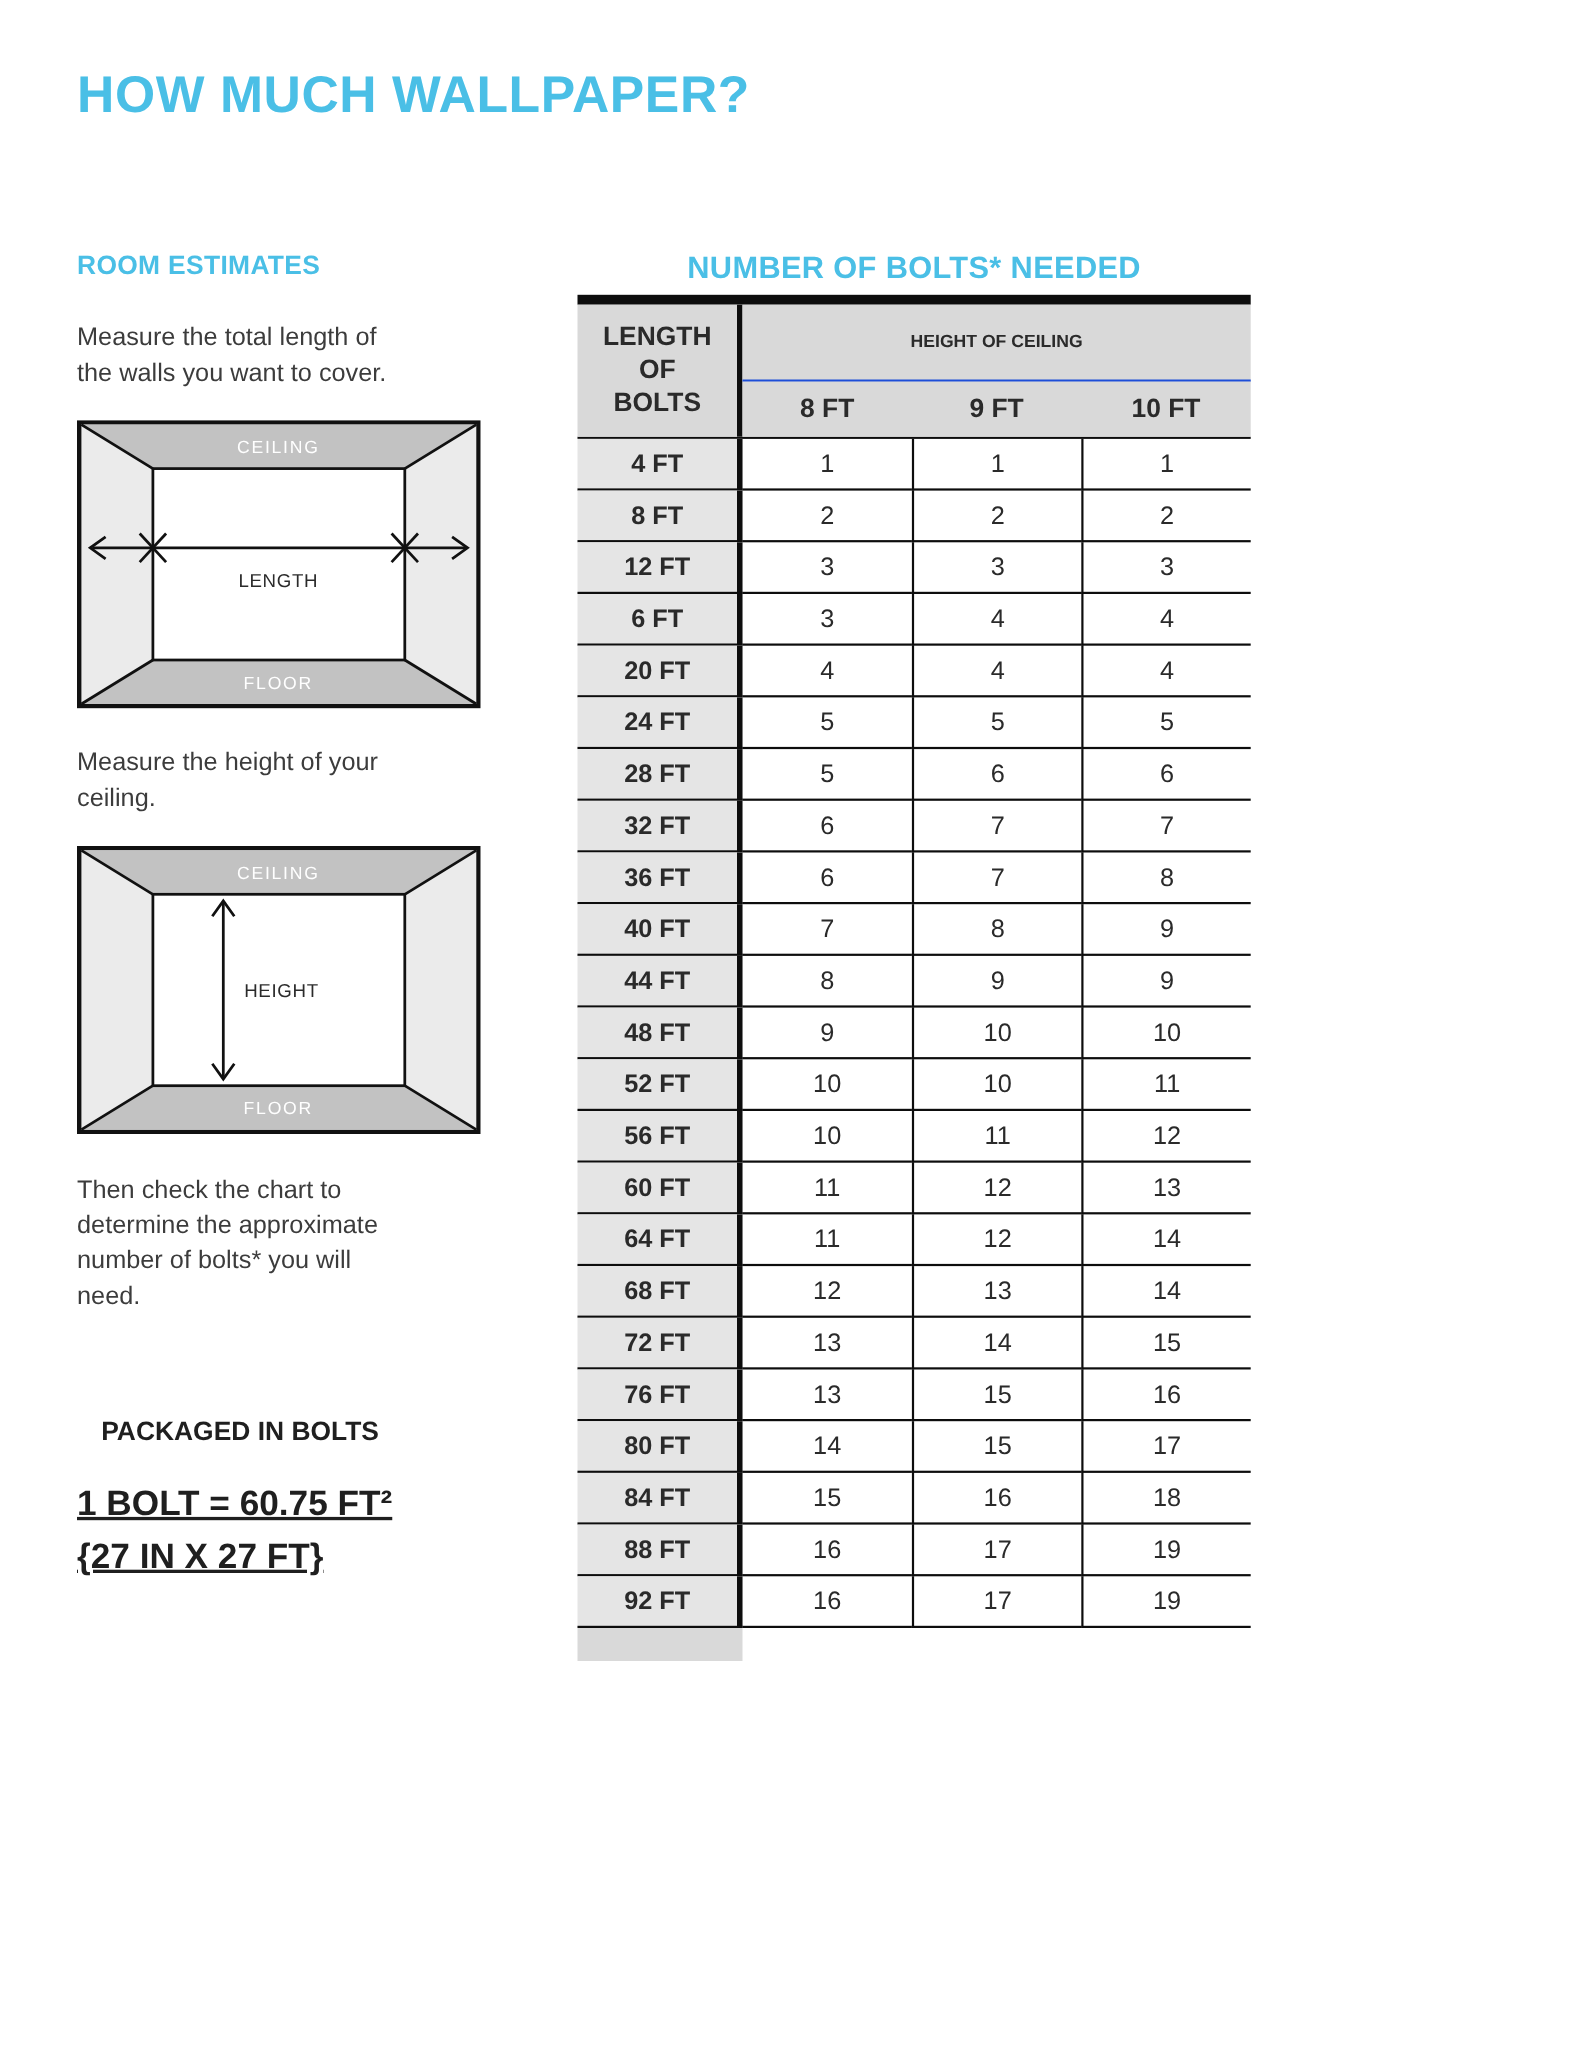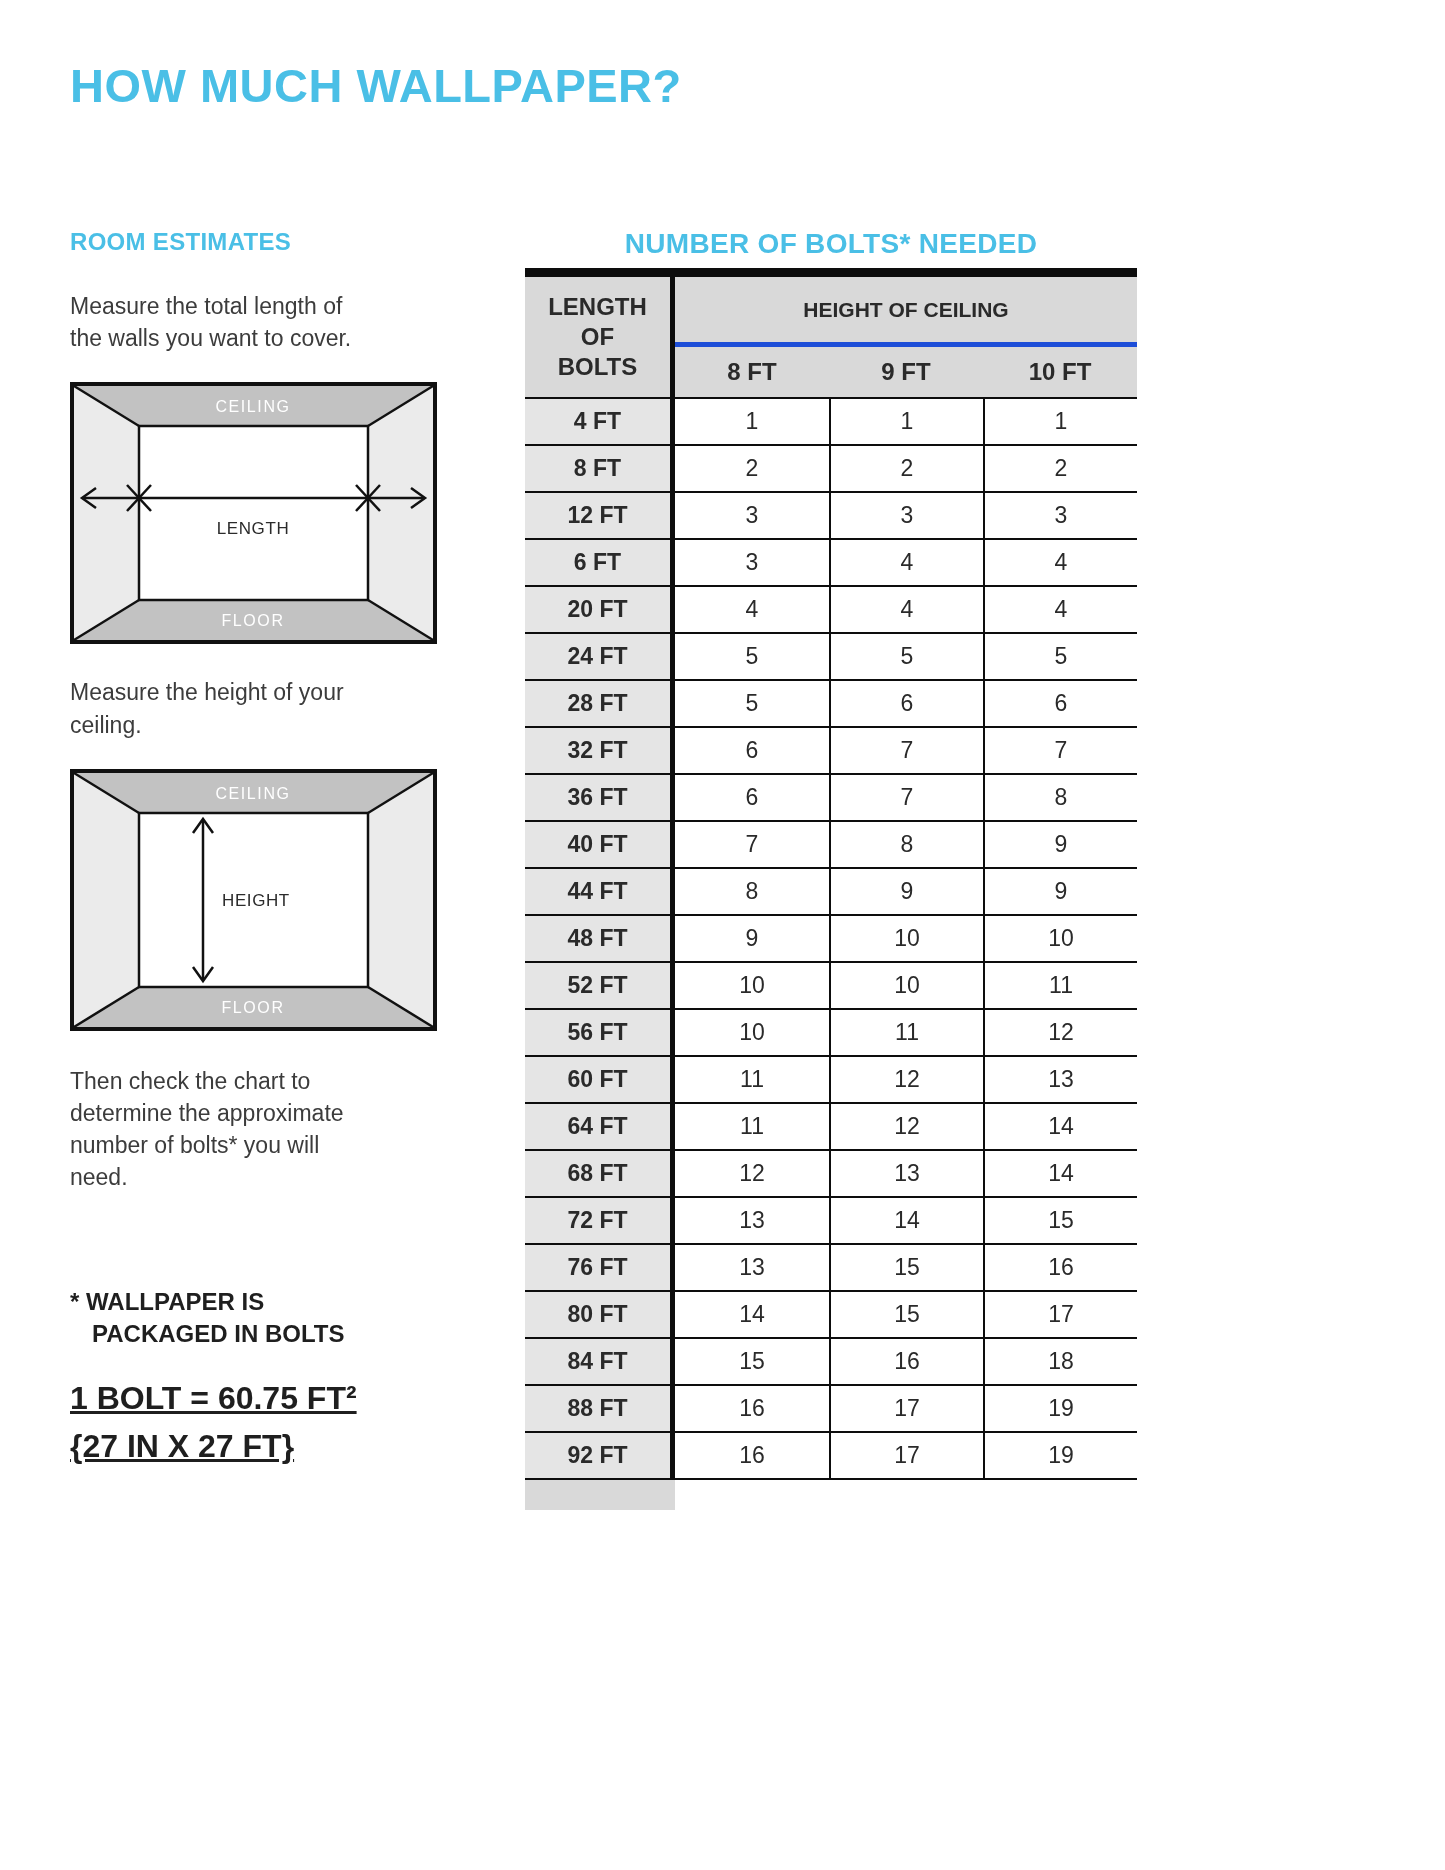--- a/index.html
+++ b/index.html
@@ -107,26 +107,26 @@
     justify-content: center;
     text-align: center;
     font-weight: bold;
     font-size: 24px;
     line-height: 1.25;
     padding: 0 24px;
   }
   .h-ceiling {
     height: 70px;
     background: #d9d9d9;
-    border-bottom: 5px solid #1d4ed8;
+    border-bottom: 2px solid #1d4ed8;
     display: flex;
     align-items: center;
     justify-content: center;
     font-weight: bold;
-    font-size: 21px;
+    font-size: 16px;
   }
   .h-cols {
     height: 50px;
     background: #d9d9d9;
     display: grid;
     grid-template-columns: 1fr 1fr 1fr;
   }
   .h-col {
     display: flex;
     align-items: center;
@@ -212,21 +212,20 @@
       <line x1="133" y1="52" x2="133" y2="210"></line>
       <polyline points="123,64 133,50 143,64"></polyline>
       <polyline points="123,198 133,212 143,198"></polyline>
     </g>
     <text class="dim-label" x="152" y="137" text-anchor="start">HEIGHT</text>
   </svg>
 
   <p class="step-text step-3">Then check the chart to determine the approximate number of bolts* you will need.</p>
 
   <div class="footnote">
-    <div>* WALLPAPER IS</div>
     <div class="footnote-line2">PACKAGED IN BOLTS</div>
   </div>
 
   <div class="bolt-info">
     <div>1 BOLT = 60.75 FT²</div>
     <div>{27 IN X 27 FT}</div>
   </div>
 
 </div>
 

